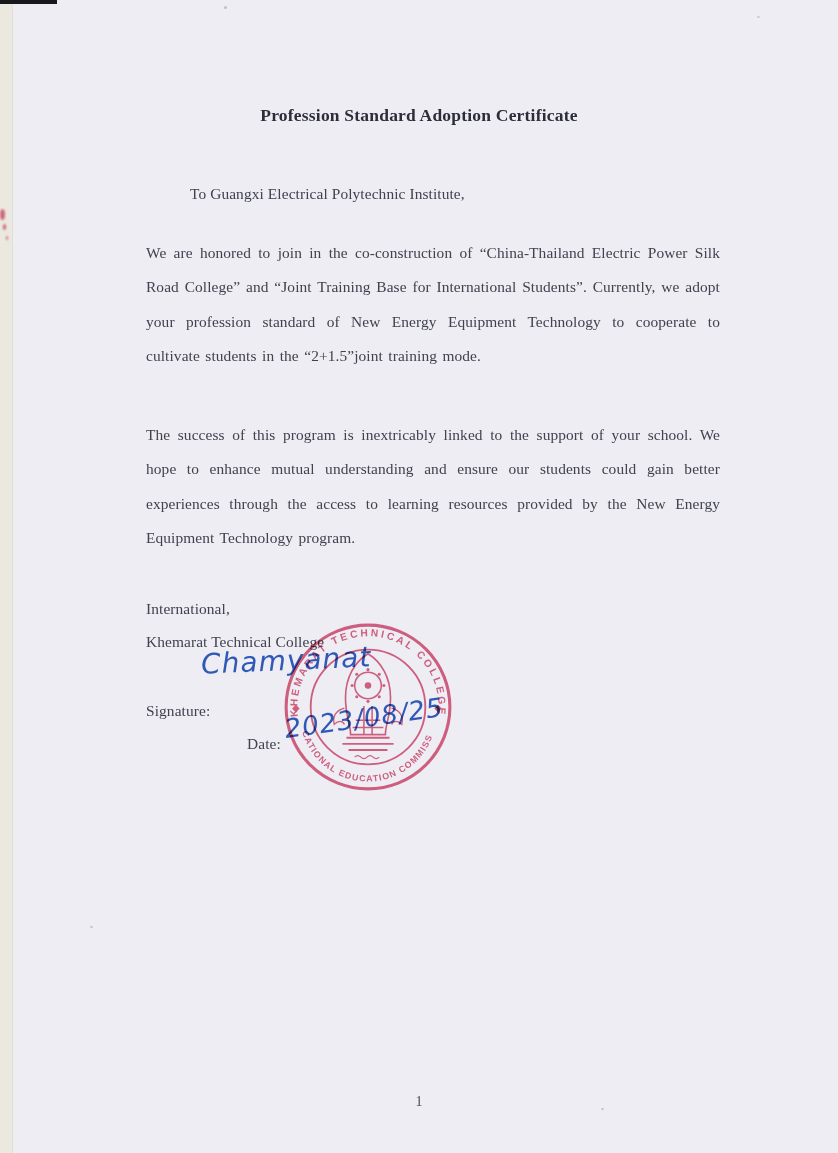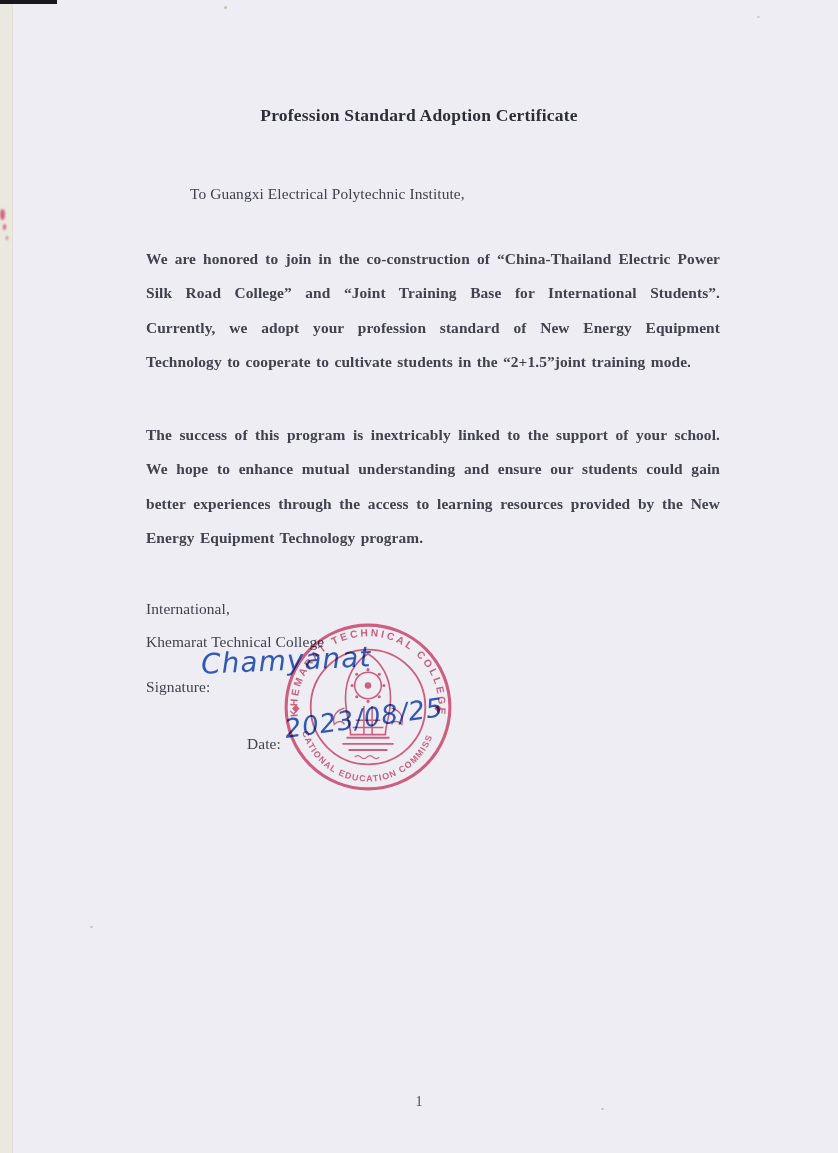--- a/index.html
+++ b/index.html
@@ -18,25 +18,25 @@
   .title{
     position:absolute;left:0;top:105px;width:838px;text-align:center;
     font-size:17.5px;font-weight:bold;color:#2d2d3a;letter-spacing:.2px;
   }
   .line, .para{
     position:absolute;color:#41414f;font-size:15.4px;line-height:34.4px;
     letter-spacing:.1px;
   }
   .para{left:146px;width:574px;text-align:justify;word-spacing:1.5px;}
   .salutation{left:146px;top:177px;margin-left:44px;}
-  .para1{top:242px;font-weight:bold;}
-  .para2{top:418px;font-weight:bold;}
+  .para1{top:236px;}
+  .para2{top:418px;}
   .respectfully{left:146px;top:592px;}
   .org{left:146px;top:625px;}
-  .sig-label{left:146px;top:670px;text-align:center;}
+  .sig-label{left:146px;top:694px;text-align:center;}
   .date-label{left:247px;top:727px;font-family:Liberation Serif, serif;}
   .page-number{position:absolute;left:0;top:1094px;width:838px;text-align:center;font-size:14px;color:#4a4a58;}
 
   
   .hand{
     position:absolute;color:#335fc0;font-family:"DejaVu Sans", sans-serif;
     font-style:italic;font-weight:500;mix-blend-mode:multiply;white-space:nowrap;
   }
   .sig-hand{left:201px;top:644px;font-size:28px;transform:rotate(-2.5deg);letter-spacing:1px;}
   .date-hand{left:284px;top:703px;font-size:26px;transform:rotate(-8deg);letter-spacing:1px;}

